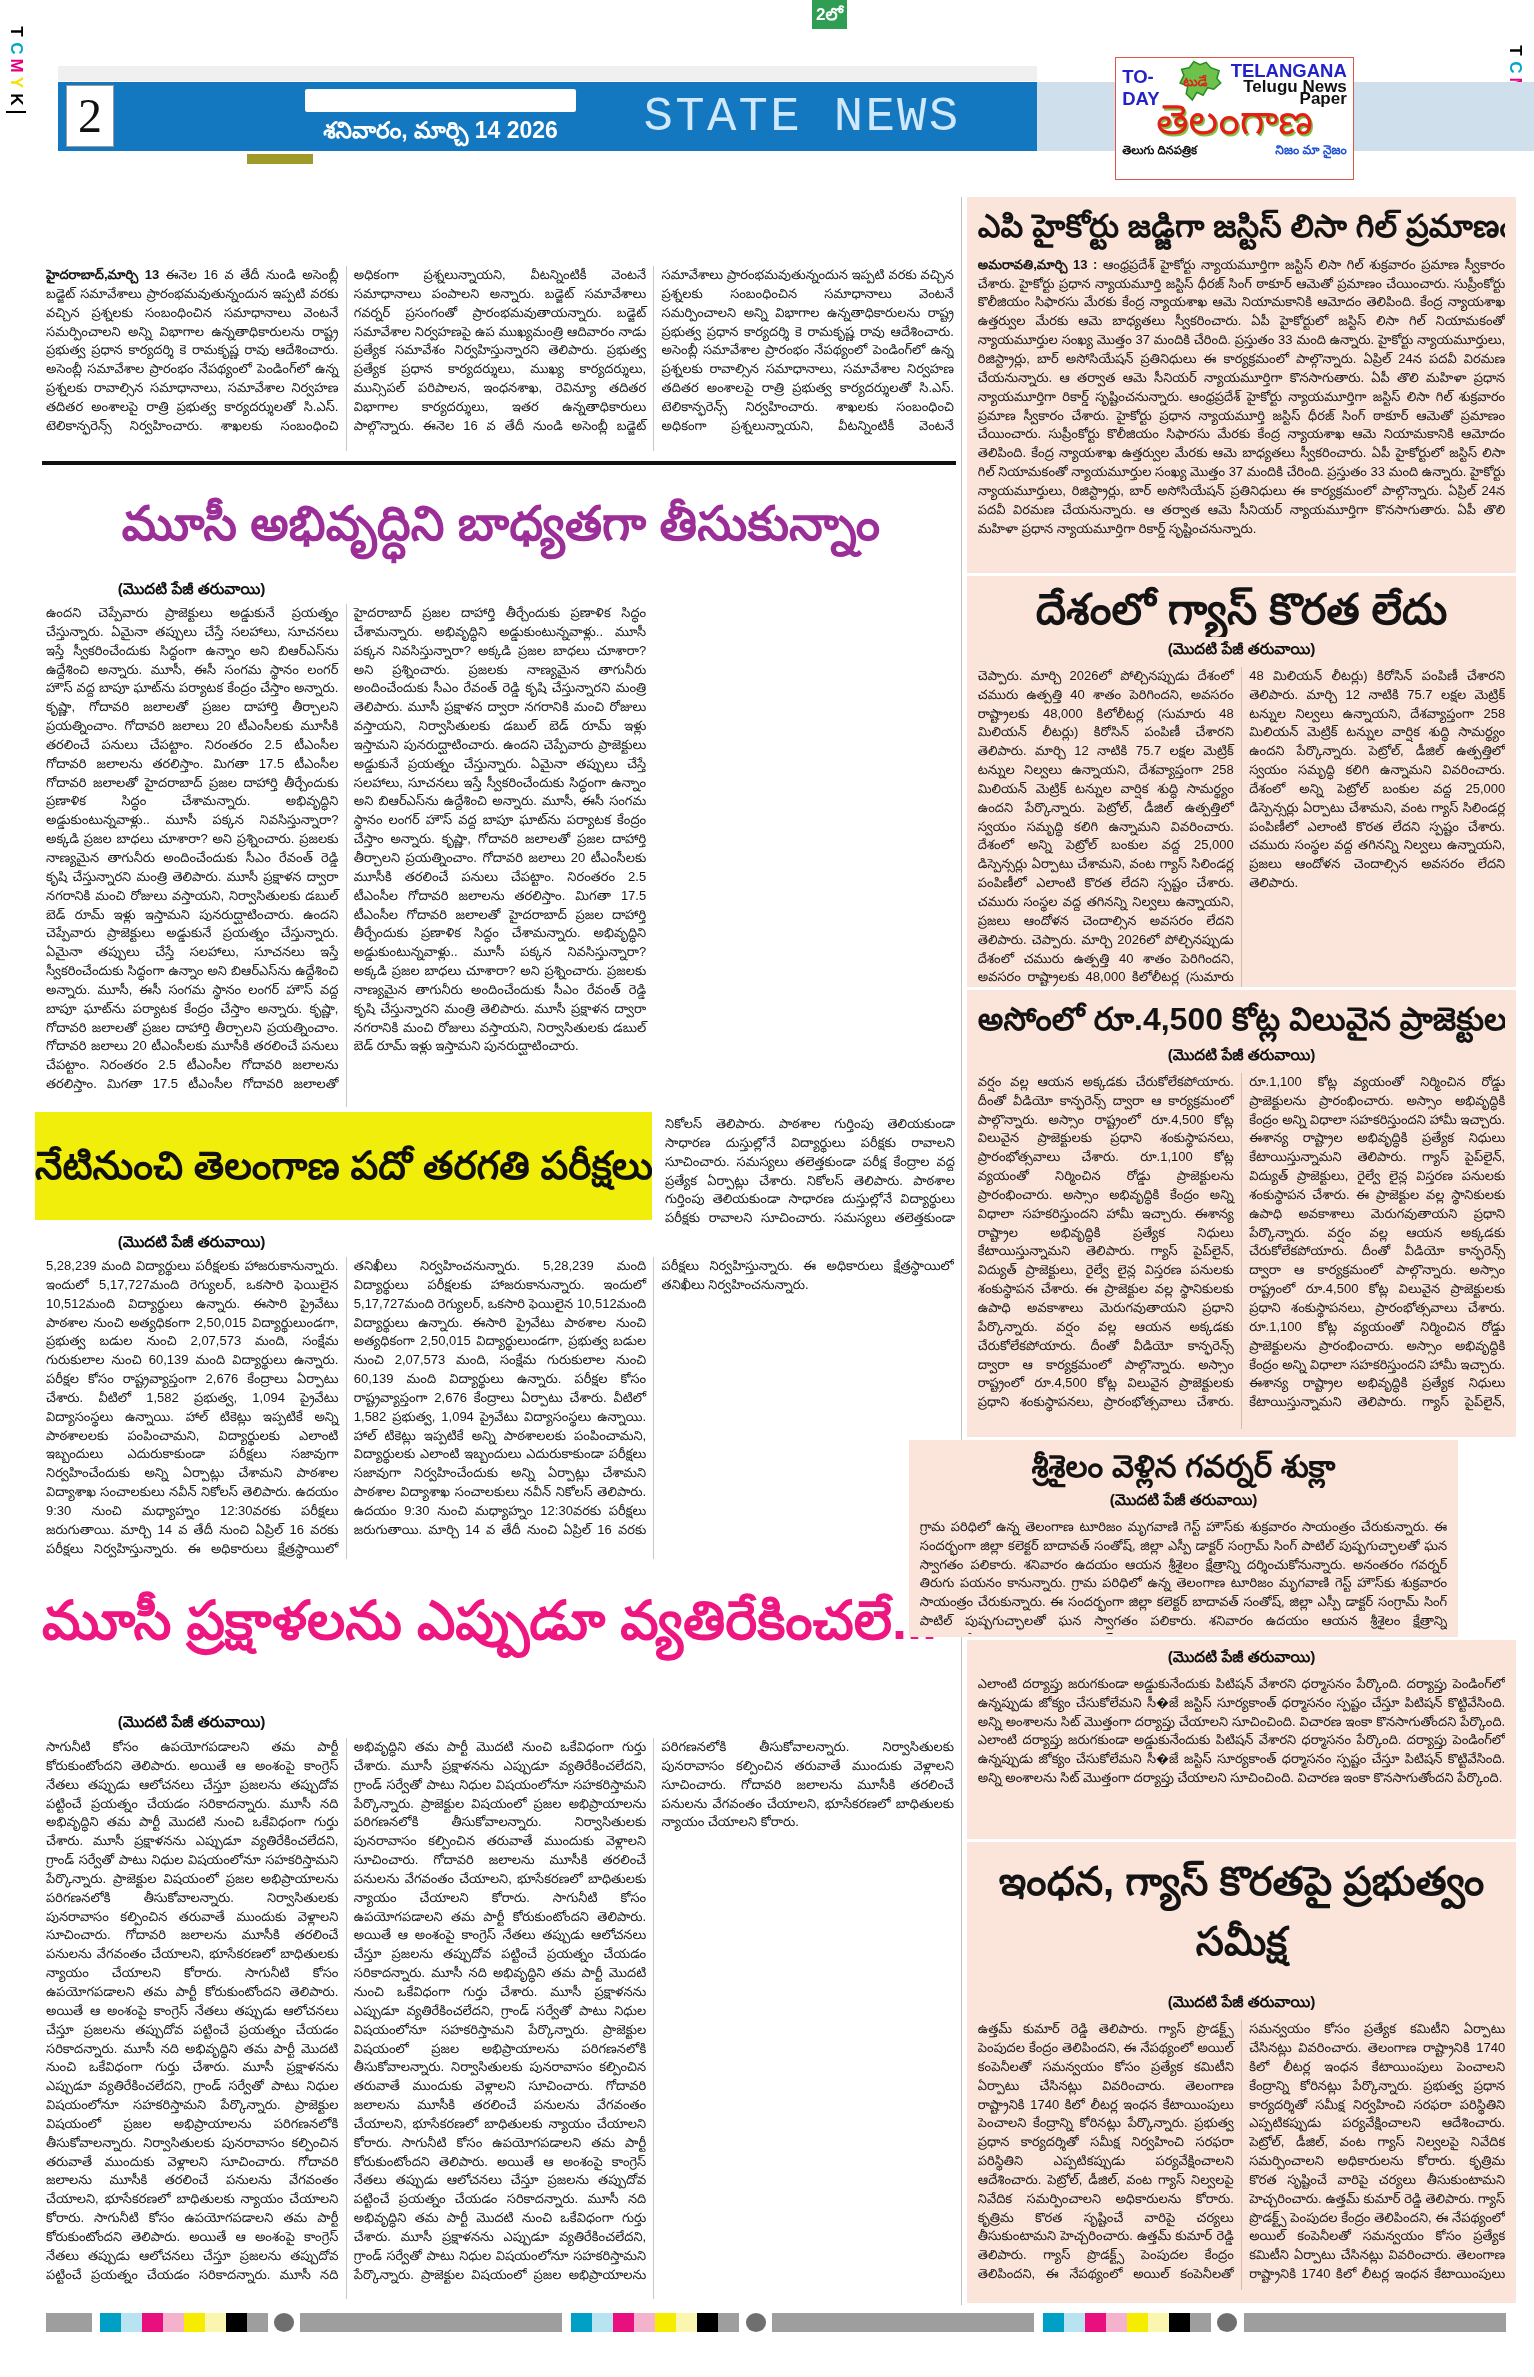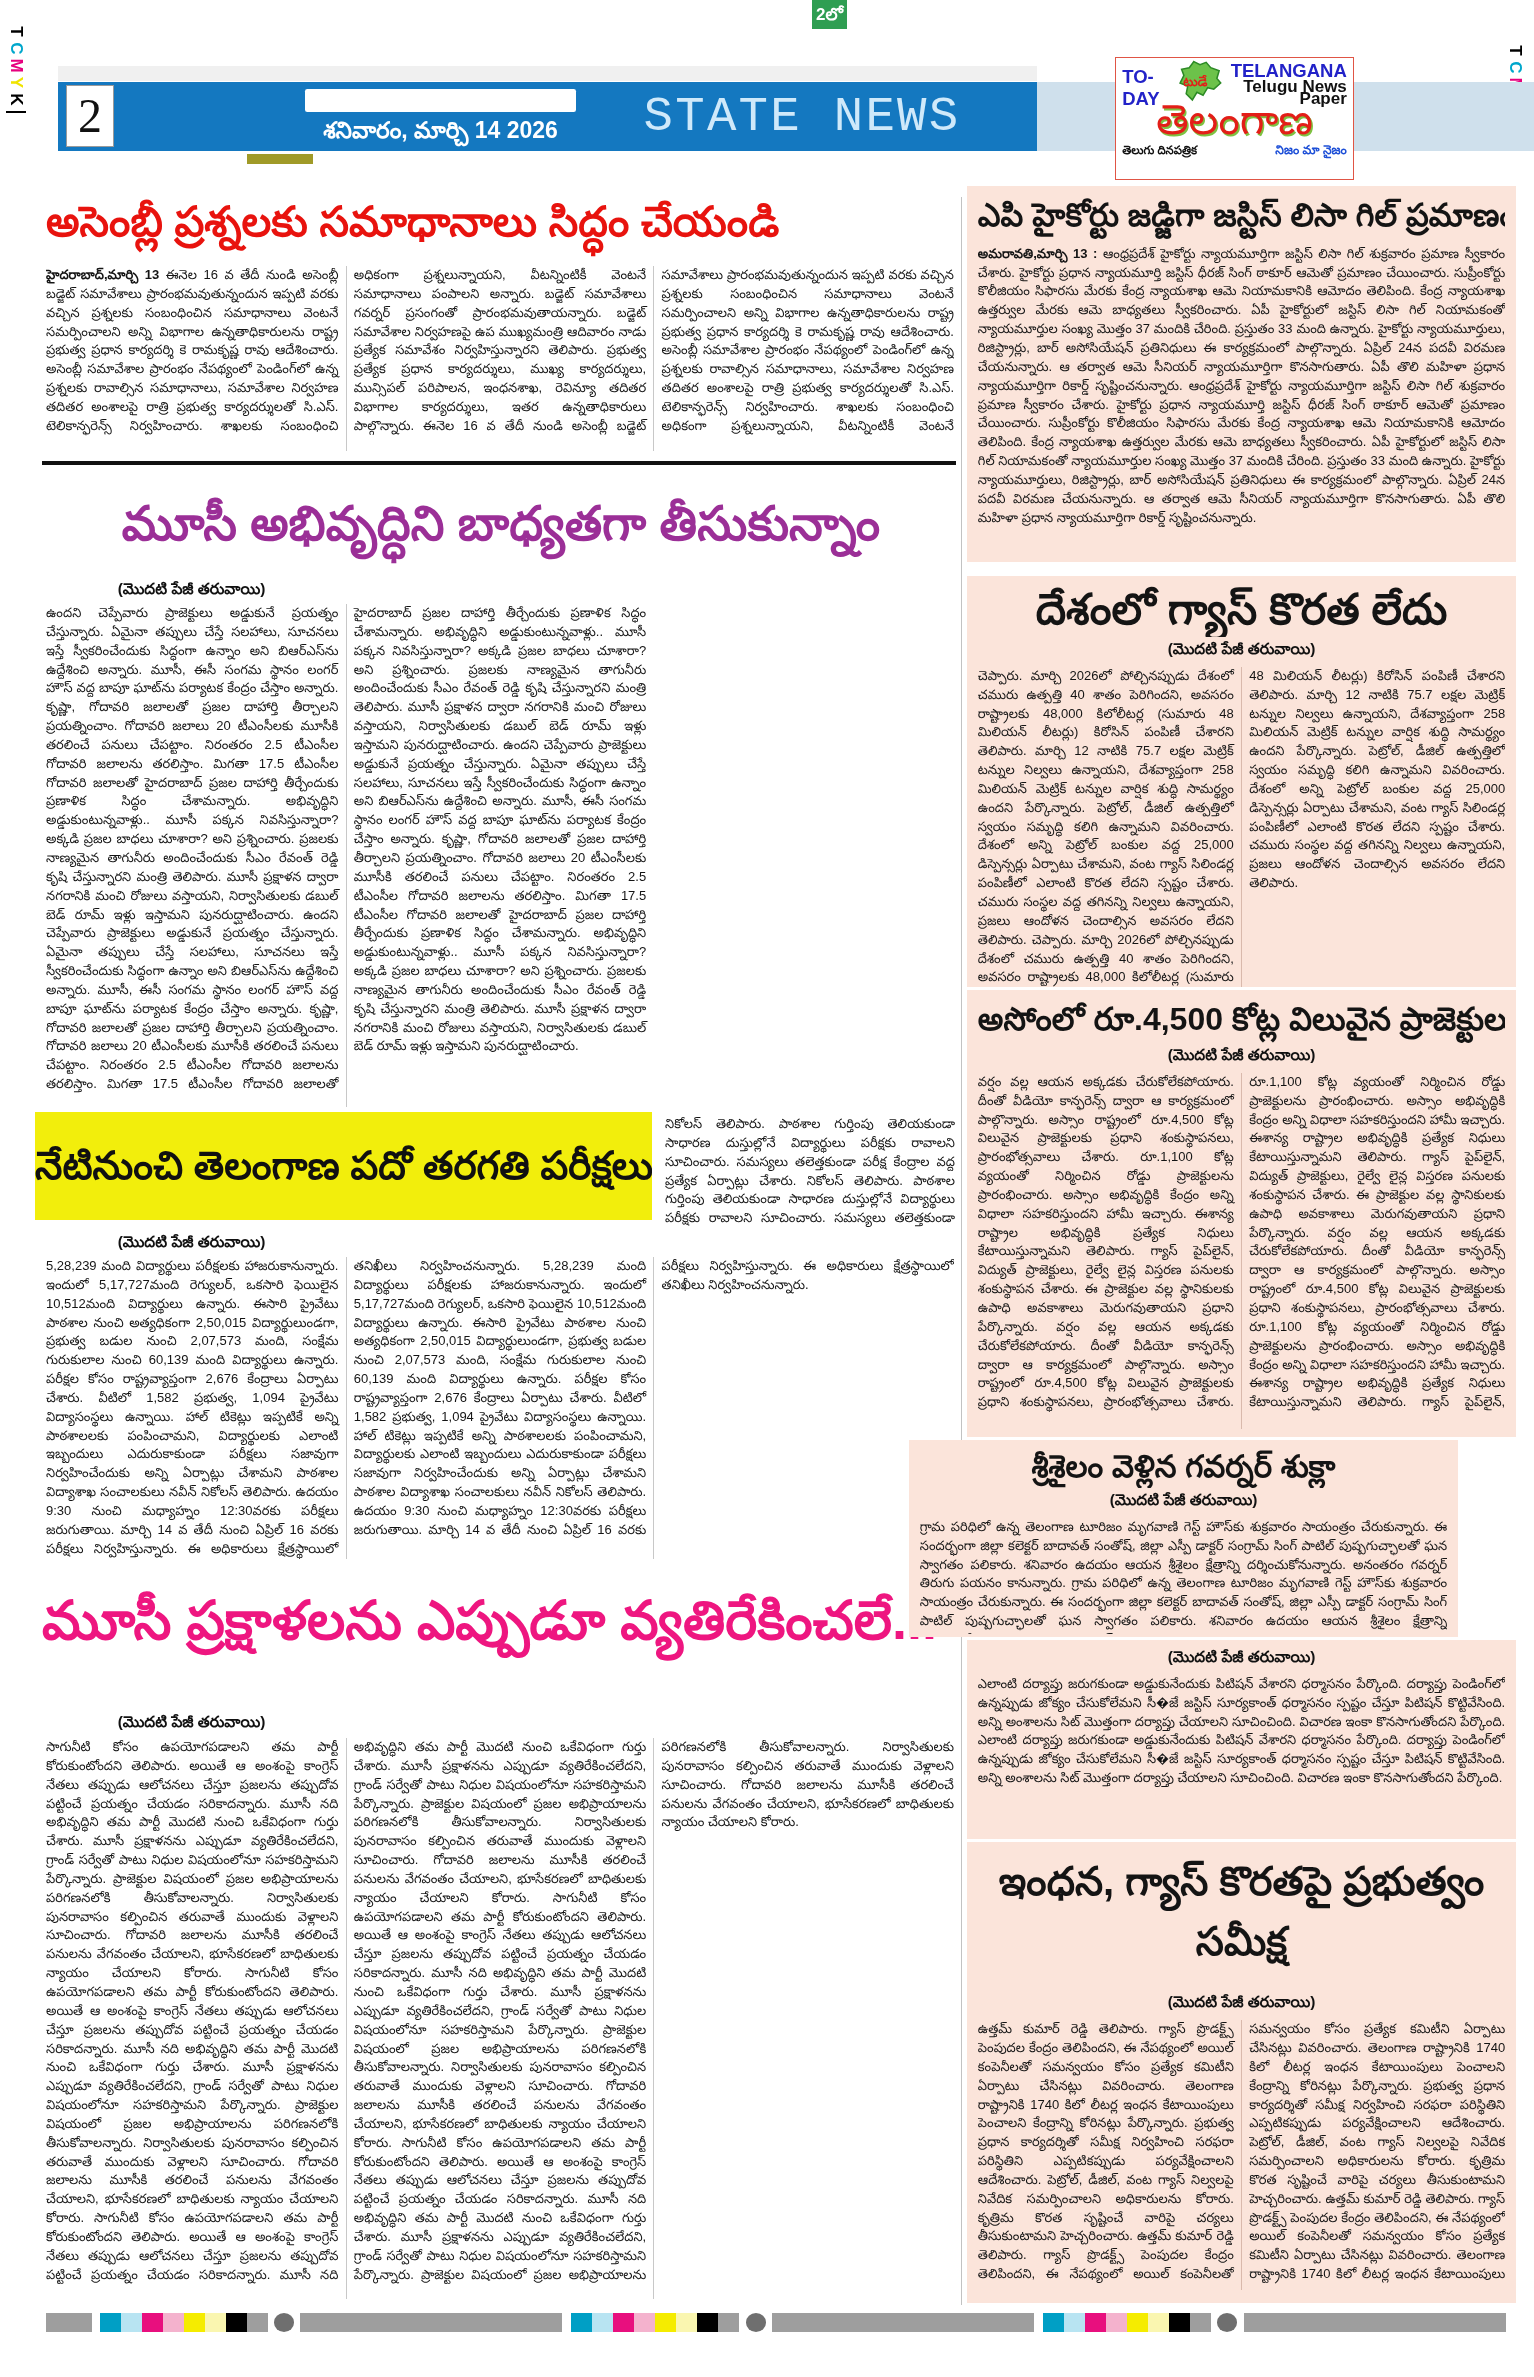--- a/index.html
+++ b/index.html
@@ -136,21 +136,20 @@
         <div class="logo-sub">Telugu News Paper</div>
       </span>
     </div>
     <div class="logo-script">తెలంగాణ</div>
     <div class="logo-row3">
       <span class="logo-tag-left">తెలుగు దినపత్రిక</span>
       <span class="logo-tag-right">నిజం మా నైజం</span>
     </div>
   </div>
 
-  <div class="abs hl hl-red" style="left:46px; top:185px; width:910px; height:73px;">అసెంబ్లీ ప్రశ్నలకు సమాధానాలు సిద్ధం చేయండి</div>
   <div class="abs body-text cols-3" style="left:46px; top:266px; width:908px; height:185px;">
     <span class="dateline">హైదరాబాద్,మార్చి 13</span>
     <span>ఈనెల 16 వ తేదీ నుండి అసెంబ్లీ బడ్జెట్ సమావేశాలు ప్రారంభమవుతున్నందున ఇప్పటి వరకు వచ్చిన ప్రశ్నలకు సంబంధించిన సమాధానాలు వెంటనే సమర్పించాలని అన్ని విభాగాల ఉన్నతాధికారులను రాష్ట్ర ప్రభుత్వ ప్రధాన కార్యదర్శి కె రామకృష్ణ రావు ఆదేశించారు. అసెంబ్లీ సమావేశాల ప్రారంభం నేపథ్యంలో పెండింగ్‌లో ఉన్న ప్రశ్నలకు రావాల్సిన సమాధానాలు, సమావేశాల నిర్వహణ తదితర అంశాలపై రాత్రి ప్రభుత్వ కార్యదర్శులతో సి.ఎస్. టెలికాన్ఫరెన్స్ నిర్వహించారు. శాఖలకు సంబంధించి అధికంగా ప్రశ్నలున్నాయని, వీటన్నింటికీ వెంటనే సమాధానాలు పంపాలని అన్నారు. బడ్జెట్ సమావేశాలు గవర్నర్ ప్రసంగంతో ప్రారంభమవుతాయన్నారు. బడ్జెట్ సమావేశాల నిర్వహణపై ఉప ముఖ్యమంత్రి ఆదివారం నాడు ప్రత్యేక సమావేశం నిర్వహిస్తున్నారని తెలిపారు. ప్రభుత్వ ప్రత్యేక ప్రధాన కార్యదర్శులు, ముఖ్య కార్యదర్శులు, మున్సిపల్ పరిపాలన, ఇంధనశాఖ, రెవిన్యూ తదితర విభాగాల కార్యదర్శులు, ఇతర ఉన్నతాధికారులు పాల్గొన్నారు. ఈనెల 16 వ తేదీ నుండి అసెంబ్లీ బడ్జెట్ సమావేశాలు ప్రారంభమవుతున్నందున ఇప్పటి వరకు వచ్చిన ప్రశ్నలకు సంబంధించిన సమాధానాలు వెంటనే సమర్పించాలని అన్ని విభాగాల ఉన్నతాధికారులను రాష్ట్ర ప్రభుత్వ ప్రధాన కార్యదర్శి కె రామకృష్ణ రావు ఆదేశించారు. అసెంబ్లీ సమావేశాల ప్రారంభం నేపథ్యంలో పెండింగ్‌లో ఉన్న ప్రశ్నలకు రావాల్సిన సమాధానాలు, సమావేశాల నిర్వహణ తదితర అంశాలపై రాత్రి ప్రభుత్వ కార్యదర్శులతో సి.ఎస్. టెలికాన్ఫరెన్స్ నిర్వహించారు. శాఖలకు సంబంధించి అధికంగా ప్రశ్నలున్నాయని, వీటన్నింటికీ వెంటనే సమాధానాలు పంపాలని అన్నారు. బడ్జెట్ సమావేశాలు గవర్నర్ ప్రసంగంతో ప్రారంభమవుతాయన్నారు. బడ్జెట్ సమావేశాల నిర్వహణపై ఉప ముఖ్యమంత్రి ఆదివారం నాడు ప్రత్యేక సమావేశం నిర్వహిస్తున్నారని తెలిపారు. ప్రభుత్వ ప్రత్యేక ప్రధాన కార్యదర్శులు, ముఖ్య కార్యదర్శులు, మున్సిపల్ పరిపాలన, ఇంధనశాఖ, రెవిన్యూ తదితర విభాగాల కార్యదర్శులు, ఇతర ఉన్నతాధికారులు పాల్గొన్నారు.</span>
   </div>
 
   <div class="abs thick-rule" style="left:42px; top:461px; width:914px; height:3.9px;"></div>
 
   <div class="abs hl hl-purple" style="left:46px; top:476px; width:910px; height:96px;">మూసీ అభివృద్ధిని బాధ్యతగా తీసుకున్నాం</div>
   <div class="abs continued" style="left:46px; top:580px; width:291px;">(మొదటి పేజీ తరువాయి)</div>
   <div class="abs body-text cols-3" style="left:46px; top:604px; width:908px; height:503px;">
@@ -165,21 +164,21 @@
   </div>
 
   <div class="abs hl hl-pink" style="left:42px; top:1573px; width:914px; height:96px;">మూసీ ప్రక్షాళలను ఎప్పుడూ వ్యతిరేకించలే...</div>
   <div class="abs continued" style="left:46px; top:1713px; width:291px;">(మొదటి పేజీ తరువాయి)</div>
   <div class="abs body-text cols-3" style="left:46px; top:1738px; width:908px; height:561px;">
     <span>సాగునీటి కోసం ఉపయోగపడాలని తమ పార్టీ కోరుకుంటోందని తెలిపారు. అయితే ఆ అంశంపై కాంగ్రెస్ నేతలు తప్పుడు ఆలోచనలు చేస్తూ ప్రజలను తప్పుదోవ పట్టించే ప్రయత్నం చేయడం సరికాదన్నారు. మూసీ నది అభివృద్ధిని తమ పార్టీ మొదటి నుంచి ఒకేవిధంగా గుర్తు చేశారు. మూసీ ప్రక్షాళనను ఎప్పుడూ వ్యతిరేకించలేదని, గ్రాండ్ సర్వేతో పాటు నిధుల విషయంలోనూ సహకరిస్తామని పేర్కొన్నారు. ప్రాజెక్టుల విషయంలో ప్రజల అభిప్రాయాలను పరిగణనలోకి తీసుకోవాలన్నారు. నిర్వాసితులకు పునరావాసం కల్పించిన తరువాతే ముందుకు వెళ్లాలని సూచించారు. గోదావరి జలాలను మూసీకి తరలించే పనులను వేగవంతం చేయాలని, భూసేకరణలో బాధితులకు న్యాయం చేయాలని కోరారు. సాగునీటి కోసం ఉపయోగపడాలని తమ పార్టీ కోరుకుంటోందని తెలిపారు. అయితే ఆ అంశంపై కాంగ్రెస్ నేతలు తప్పుడు ఆలోచనలు చేస్తూ ప్రజలను తప్పుదోవ పట్టించే ప్రయత్నం చేయడం సరికాదన్నారు. మూసీ నది అభివృద్ధిని తమ పార్టీ మొదటి నుంచి ఒకేవిధంగా గుర్తు చేశారు. మూసీ ప్రక్షాళనను ఎప్పుడూ వ్యతిరేకించలేదని, గ్రాండ్ సర్వేతో పాటు నిధుల విషయంలోనూ సహకరిస్తామని పేర్కొన్నారు. ప్రాజెక్టుల విషయంలో ప్రజల అభిప్రాయాలను పరిగణనలోకి తీసుకోవాలన్నారు. నిర్వాసితులకు పునరావాసం కల్పించిన తరువాతే ముందుకు వెళ్లాలని సూచించారు. గోదావరి జలాలను మూసీకి తరలించే పనులను వేగవంతం చేయాలని, భూసేకరణలో బాధితులకు న్యాయం చేయాలని కోరారు. సాగునీటి కోసం ఉపయోగపడాలని తమ పార్టీ కోరుకుంటోందని తెలిపారు. అయితే ఆ అంశంపై కాంగ్రెస్ నేతలు తప్పుడు ఆలోచనలు చేస్తూ ప్రజలను తప్పుదోవ పట్టించే ప్రయత్నం చేయడం సరికాదన్నారు. మూసీ నది అభివృద్ధిని తమ పార్టీ మొదటి నుంచి ఒకేవిధంగా గుర్తు చేశారు. మూసీ ప్రక్షాళనను ఎప్పుడూ వ్యతిరేకించలేదని, గ్రాండ్ సర్వేతో పాటు నిధుల విషయంలోనూ సహకరిస్తామని పేర్కొన్నారు. ప్రాజెక్టుల విషయంలో ప్రజల అభిప్రాయాలను పరిగణనలోకి తీసుకోవాలన్నారు. నిర్వాసితులకు పునరావాసం కల్పించిన తరువాతే ముందుకు వెళ్లాలని సూచించారు. గోదావరి జలాలను మూసీకి తరలించే పనులను వేగవంతం చేయాలని, భూసేకరణలో బాధితులకు న్యాయం చేయాలని కోరారు. సాగునీటి కోసం ఉపయోగపడాలని తమ పార్టీ కోరుకుంటోందని తెలిపారు. అయితే ఆ అంశంపై కాంగ్రెస్ నేతలు తప్పుడు ఆలోచనలు చేస్తూ ప్రజలను తప్పుదోవ పట్టించే ప్రయత్నం చేయడం సరికాదన్నారు. మూసీ నది అభివృద్ధిని తమ పార్టీ మొదటి నుంచి ఒకేవిధంగా గుర్తు చేశారు. మూసీ ప్రక్షాళనను ఎప్పుడూ వ్యతిరేకించలేదని, గ్రాండ్ సర్వేతో పాటు నిధుల విషయంలోనూ సహకరిస్తామని పేర్కొన్నారు. ప్రాజెక్టుల విషయంలో ప్రజల అభిప్రాయాలను పరిగణనలోకి తీసుకోవాలన్నారు. నిర్వాసితులకు పునరావాసం కల్పించిన తరువాతే ముందుకు వెళ్లాలని సూచించారు. గోదావరి జలాలను మూసీకి తరలించే పనులను వేగవంతం చేయాలని, భూసేకరణలో బాధితులకు న్యాయం చేయాలని కోరారు. సాగునీటి కోసం ఉపయోగపడాలని తమ పార్టీ కోరుకుంటోందని తెలిపారు. అయితే ఆ అంశంపై కాంగ్రెస్ నేతలు తప్పుడు ఆలోచనలు చేస్తూ ప్రజలను తప్పుదోవ పట్టించే ప్రయత్నం చేయడం సరికాదన్నారు. మూసీ నది అభివృద్ధిని తమ పార్టీ మొదటి నుంచి ఒకేవిధంగా గుర్తు చేశారు. మూసీ ప్రక్షాళనను ఎప్పుడూ వ్యతిరేకించలేదని, గ్రాండ్ సర్వేతో పాటు నిధుల విషయంలోనూ సహకరిస్తామని పేర్కొన్నారు. ప్రాజెక్టుల విషయంలో ప్రజల అభిప్రాయాలను పరిగణనలోకి తీసుకోవాలన్నారు. నిర్వాసితులకు పునరావాసం కల్పించిన తరువాతే ముందుకు వెళ్లాలని సూచించారు. గోదావరి జలాలను మూసీకి తరలించే పనులను వేగవంతం చేయాలని, భూసేకరణలో బాధితులకు న్యాయం చేయాలని కోరారు.</span>
   </div>
 
   <div class="abs vsep" style="left:961px; top:197px; width:0.8px; height:2108px;"></div>
 
-  <div class="abs pink-box" style="left:967px; top:186px; width:549px; height:376px;">
+  <div class="abs pink-box" style="left:967px; top:197px; width:549px; height:376px;">
     <div class="hl-dark size-m">ఎపి హైకోర్టు జడ్జిగా జస్టిస్ లిసా గిల్ ప్రమాణం</div>
     <div class="body-text" style="height:308px; margin-top:6.2px;">
       <span class="dateline">అమరావతి,మార్చి 13 :</span>
       <span>ఆంధ్రప్రదేశ్ హైకోర్టు న్యాయమూర్తిగా జస్టిస్ లిసా గిల్ శుక్రవారం ప్రమాణ స్వీకారం చేశారు. హైకోర్టు ప్రధాన న్యాయమూర్తి జస్టిస్ ధీరజ్ సింగ్ ఠాకూర్ ఆమెతో ప్రమాణం చేయించారు. సుప్రీంకోర్టు కొలీజియం సిఫారసు మేరకు కేంద్ర న్యాయశాఖ ఆమె నియామకానికి ఆమోదం తెలిపింది. కేంద్ర న్యాయశాఖ ఉత్తర్వుల మేరకు ఆమె బాధ్యతలు స్వీకరించారు. ఏపీ హైకోర్టులో జస్టిస్ లిసా గిల్ నియామకంతో న్యాయమూర్తుల సంఖ్య మొత్తం 37 మందికి చేరింది. ప్రస్తుతం 33 మంది ఉన్నారు. హైకోర్టు న్యాయమూర్తులు, రిజిస్ట్రార్లు, బార్ అసోసియేషన్ ప్రతినిధులు ఈ కార్యక్రమంలో పాల్గొన్నారు. ఏప్రిల్ 24న పదవీ విరమణ చేయనున్నారు. ఆ తర్వాత ఆమె సీనియర్ న్యాయమూర్తిగా కొనసాగుతారు. ఏపీ తొలి మహిళా ప్రధాన న్యాయమూర్తిగా రికార్డ్ సృష్టించనున్నారు. ఆంధ్రప్రదేశ్ హైకోర్టు న్యాయమూర్తిగా జస్టిస్ లిసా గిల్ శుక్రవారం ప్రమాణ స్వీకారం చేశారు. హైకోర్టు ప్రధాన న్యాయమూర్తి జస్టిస్ ధీరజ్ సింగ్ ఠాకూర్ ఆమెతో ప్రమాణం చేయించారు. సుప్రీంకోర్టు కొలీజియం సిఫారసు మేరకు కేంద్ర న్యాయశాఖ ఆమె నియామకానికి ఆమోదం తెలిపింది. కేంద్ర న్యాయశాఖ ఉత్తర్వుల మేరకు ఆమె బాధ్యతలు స్వీకరించారు. ఏపీ హైకోర్టులో జస్టిస్ లిసా గిల్ నియామకంతో న్యాయమూర్తుల సంఖ్య మొత్తం 37 మందికి చేరింది. ప్రస్తుతం 33 మంది ఉన్నారు. హైకోర్టు న్యాయమూర్తులు, రిజిస్ట్రార్లు, బార్ అసోసియేషన్ ప్రతినిధులు ఈ కార్యక్రమంలో పాల్గొన్నారు. ఏప్రిల్ 24న పదవీ విరమణ చేయనున్నారు. ఆ తర్వాత ఆమె సీనియర్ న్యాయమూర్తిగా కొనసాగుతారు. ఏపీ తొలి మహిళా ప్రధాన న్యాయమూర్తిగా రికార్డ్ సృష్టించనున్నారు.</span>
     </div>
   </div>
 
   <div class="abs pink-box" style="left:967px; top:576px; width:549px; height:411px;">
     <div class="hl-dark size-l">దేశంలో గ్యాస్ కొరత లేదు</div>
     <div class="continued">(మొదటి పేజీ తరువాయి)</div>

